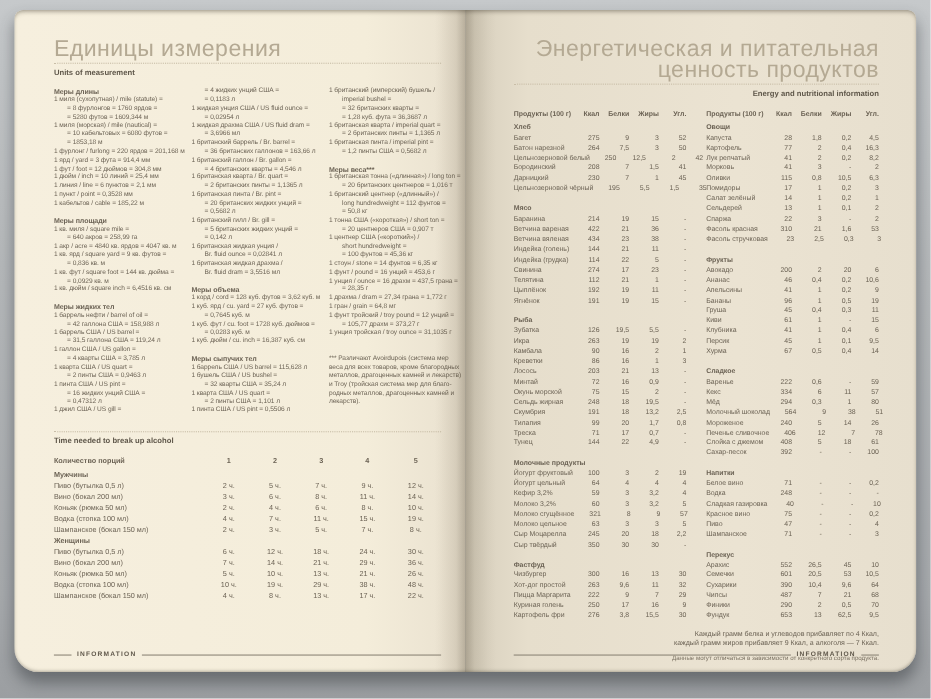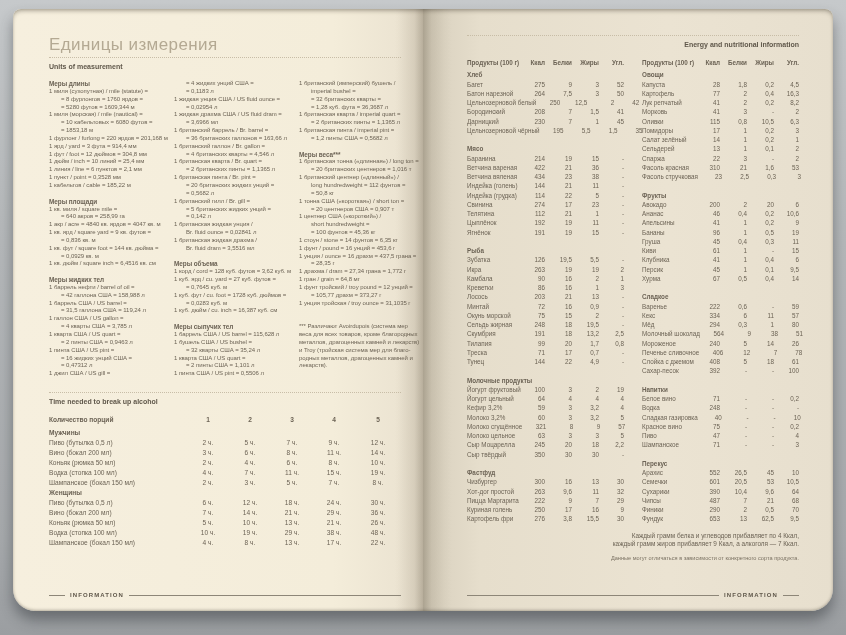--- a/index.html
+++ b/index.html
@@ -25,21 +25,21 @@
   }
   .page-right{
     background:linear-gradient(90deg,#cdc5b3 0%,#dcd4c2 5%,#e6decc 14%,#ebe3d2 60%,#e7dfce 100%);
     padding:26px 34px 0 44px;
   }
   .spine{
     position:absolute;top:0;bottom:0;left:50%;width:56px;transform:translateX(-50%);
     pointer-events:none;
     background:linear-gradient(90deg,rgba(100,88,66,0) 0%,rgba(100,88,66,.10) 35%,rgba(75,64,45,.26) 50%,rgba(100,88,66,.10) 65%,rgba(100,88,66,0) 100%);
   }
-  .sec-title{font-size:17px;line-height:19px;font-weight:400;color:#b4a993;letter-spacing:.4px;margin:0 0 3px 0;}
+  .sec-title{font-size:21px;line-height:19px;font-weight:400;color:#b4a993;letter-spacing:.4px;margin:0 0 3px 0;}
   .rule{border-top:1px dotted #c8bda7;height:0;margin-bottom:4px;}
   .sub{font-size:7px;line-height:9px;font-weight:700;color:#5f574a;margin-bottom:9px;}
   .right-al{text-align:right;}
   
   .unit-cols{display:flex;gap:13px;}
   .ucol{width:112px;flex:none;}
   .uline{font-size:6px;line-height:7.85px;letter-spacing:-.05px;color:#6c6355;white-space:nowrap;}
   .uline.t-h{font-weight:700;font-size:6.4px;}
   .uline.t-i{padding-left:12px;}
   .uline.t-gap{height:7.85px;}
@@ -330,20 +330,21 @@
     </div>
 
     <div class="pfoot pfoot-left">
       <div class="fdash"></div>
       <span>INFORMATION</span>
       <div class="fline"></div>
     </div>
   </div>
 
   <div class="page page-right">
+    <h1 class="sec-title right-al">Энергетическая и питательная ценность продуктов</h1>
     <div class="rule"></div>
     <div class="sub right-al">Energy and nutritional information</div>
 
     <div class="ntables">
       <div class="ntable">
         <div class="nrow nhead">
           <div class="nname">Продукты (100 г)</div>
           <div class="nnum">Ккал</div>
           <div class="nnum">Белки</div>
           <div class="nnum">Жиры</div>

